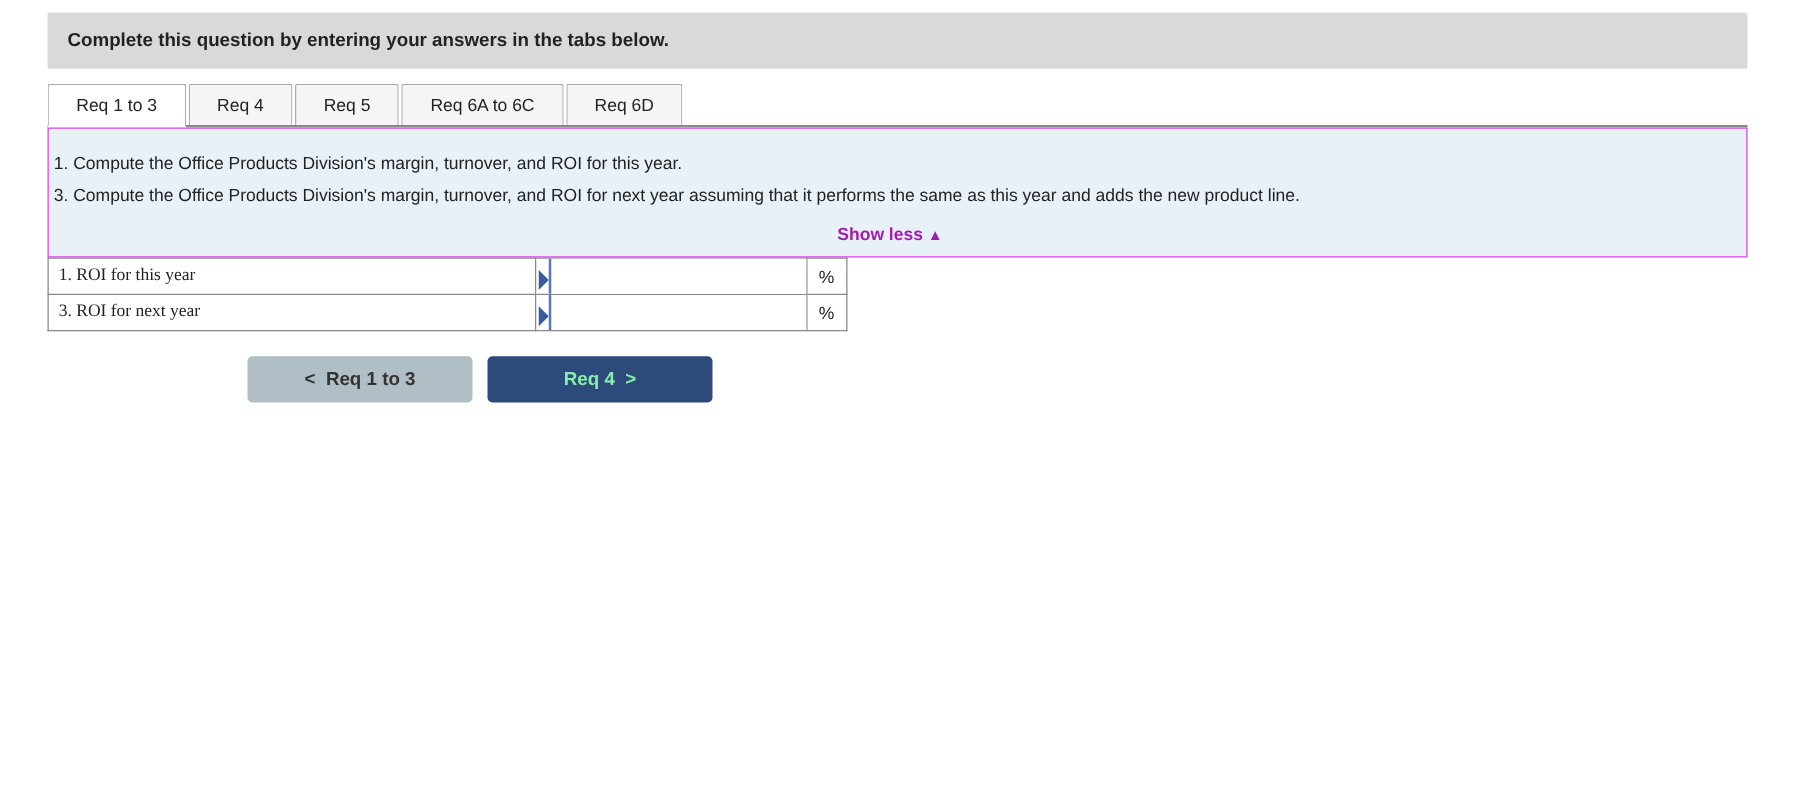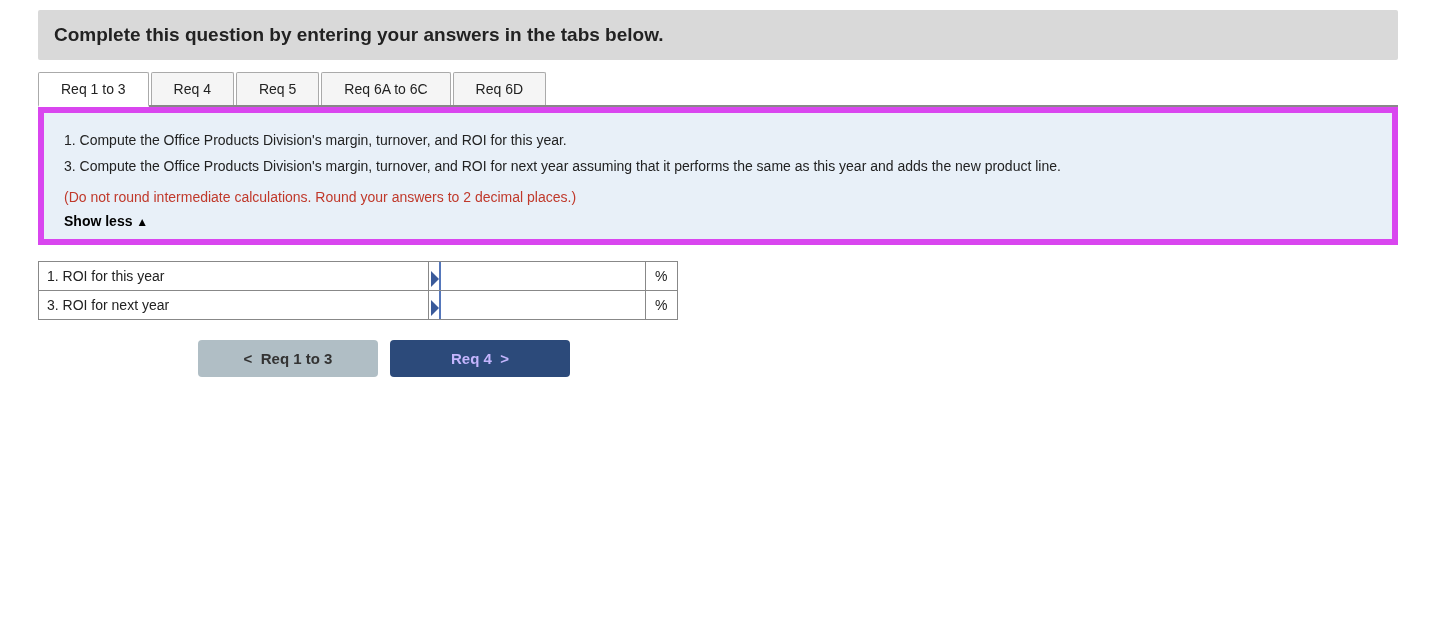--- a/index.html
+++ b/index.html
@@ -26,21 +26,21 @@
     
     .header-bar {
       background: #d9d9d9;
       padding: 14px 16px;
       margin-bottom: 12px;
       border-radius: 2px;
     }
 
     .header-bar span {
       font-weight: bold;
-      font-size: 19px;
+      font-size: 15px;
     }
 
     
     .tabs-container {
       display: flex;
       border-bottom: 2px solid #888;
       margin-bottom: 0;
     }
 
     .tab {
@@ -56,46 +56,45 @@
 
     .tab.active {
       background: #fff;
       border-bottom: 2px solid #fff;
       margin-bottom: -2px;
       font-weight: 500;
     }
 
     
     .content-area {
-      border: 6px solid #d946ef;
+      border: 1px solid #d946ef;
       background: #e8f0f8;
-      padding: 16px 16px 10px 20px;
-      margin-bottom: 16px;
+      padding: 16px 16px 10px 4px;
     }
 
     .instructions {
       font-size: 14px;
       line-height: 1.7;
       color: #222;
       margin-bottom: 10px;
     }
 
     .instructions p {
       margin-bottom: 2px;
     }
 
     .note {
       color: #c0392b;
       font-size: 14px;
       margin-bottom: 8px;
     }
 
     .show-less {
-      text-align: left;
-      color: #000000;
+      text-align: center;
+      color: #a21caf;
       font-weight: bold;
       font-size: 14px;
       cursor: pointer;
     }
 
     .show-less .arrow-up {
       font-size: 12px;
     }
 
     
@@ -106,20 +105,21 @@
     }
 
     .roi-table td {
       border: 1px solid #888;
       padding: 6px 8px;
       font-size: 14px;
     }
 
     .roi-table td.label-cell {
       width: 360px;
+      font-family: Liberation Serif, serif;
     }
 
     .roi-table td.input-cell {
       width: 200px;
       padding: 0;
       position: relative;
     }
 
     .roi-table td.percent-cell {
       width: 30px;
@@ -175,21 +175,21 @@
       text-align: center;
     }
 
     .nav-btn.prev {
       background: #b0bec5;
       color: #333;
     }
 
     .nav-btn.next {
       background: #2c4a7a;
-      color: #c4b5fd;
+      color: #86efac;
     }
   </style>
 </head>
 <body>
 
 <div class="page-wrapper">
 
   <div class="header-bar">
     <span>Complete this question by entering your answers in the tabs below.</span>
   </div>
@@ -200,21 +200,20 @@
     <div class="tab">Req 5</div>
     <div class="tab">Req 6A to 6C</div>
     <div class="tab">Req 6D</div>
   </div>
 
   <div class="content-area">
     <div class="instructions">
       <p>1. Compute the Office Products Division's margin, turnover, and ROI for this year.</p>
       <p>3. Compute the Office Products Division's margin, turnover, and ROI for next year assuming that it performs the same as this year and adds the new product line.</p>
     </div>
-    <div class="note">(Do not round intermediate calculations. Round your answers to 2 decimal places.)</div>
     <div class="show-less">
       <span>Show less</span>
       <span class="arrow-up">▲</span>
     </div>
   </div>
 
   <table class="roi-table">
     <tbody>
       <tr>
         <td class="label-cell">1. ROI for this year</td>

